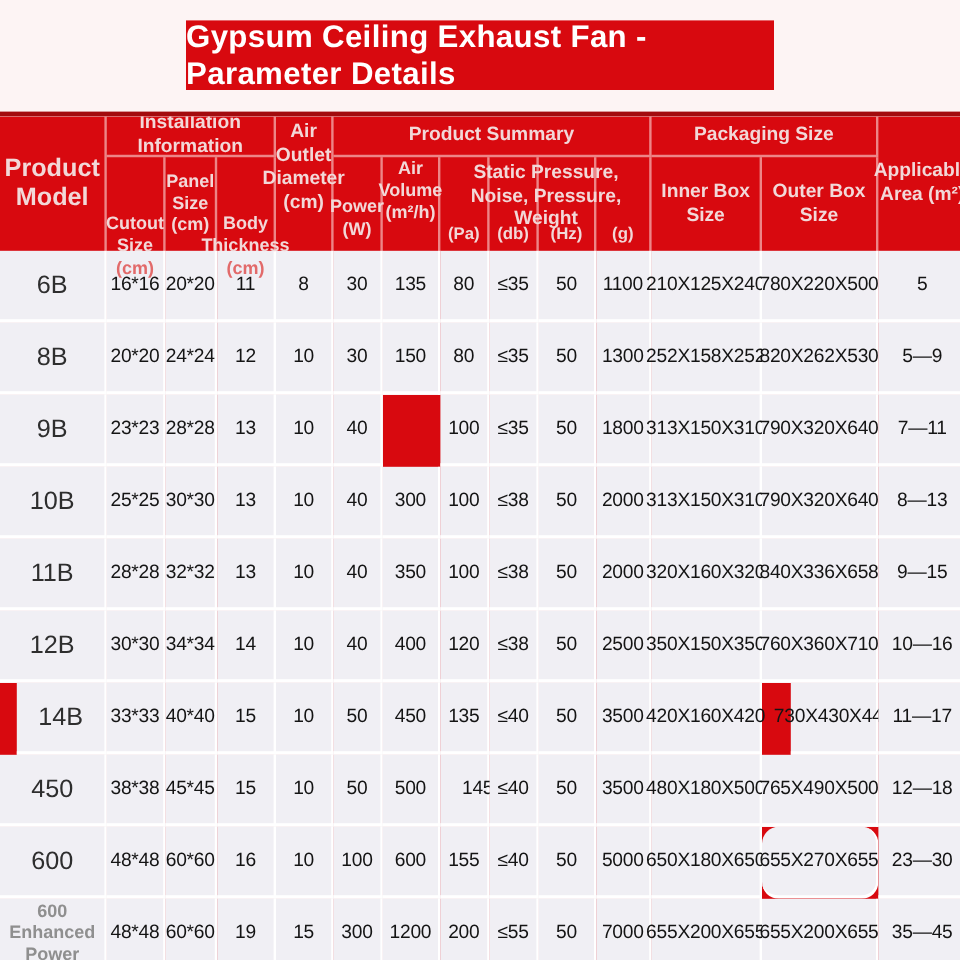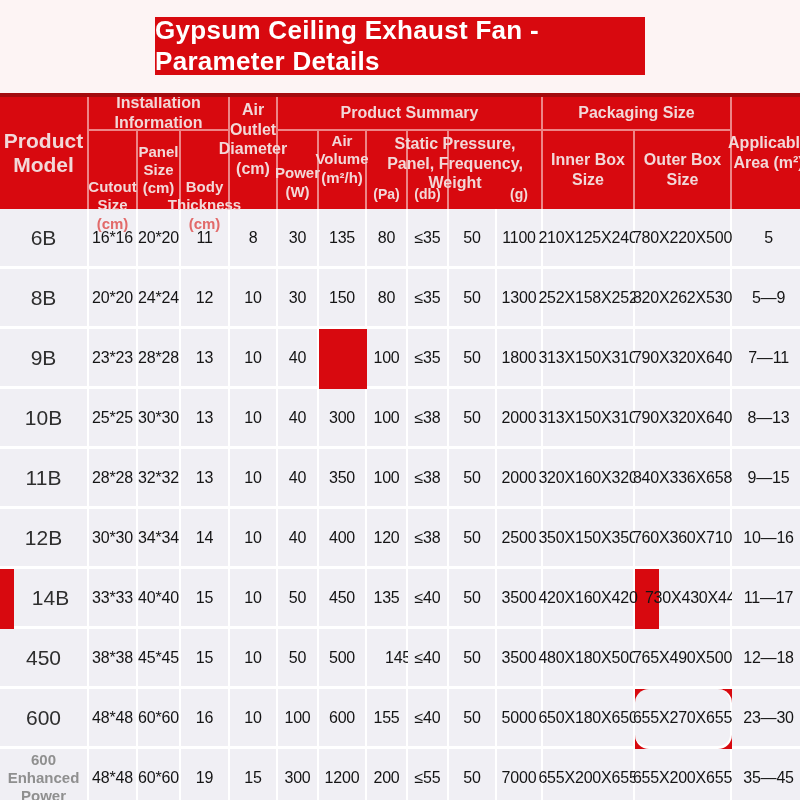--- a/index.html
+++ b/index.html
@@ -132,25 +132,28 @@
         <span class="unit-in">(m²/h)</span>
       </div>
     </div>
 
     <div class="hc h-unit h-u1">
       <div class="lbl">(Pa)</div>
     </div>
     <div class="hc h-unit h-u2">
       <div class="lbl">(db)</div>
     </div>
+    <div class="hc h-unit h-u3">
+      <div class="lbl">(Hz)</div>
+    </div>
     <div class="hc h-unit h-u4">
       <div class="lbl">(g)</div>
     </div>
     <div class="hc h-static">
-      <div class="lbl">Static Pressure, Panel, Frequency, Weight</div>
+      <div class="lbl">Static Pressure, Noise, Pressure, Weight</div>
     </div>
 
     <div class="hc grp h-pk">
       <div class="lbl">Packaging Size</div>
     </div>
     <div class="hc h-ib">
       <div class="lbl">Inner Box Size</div>
     </div>
     <div class="hc h-ob">
       <div class="lbl">Outer Box Size</div>

